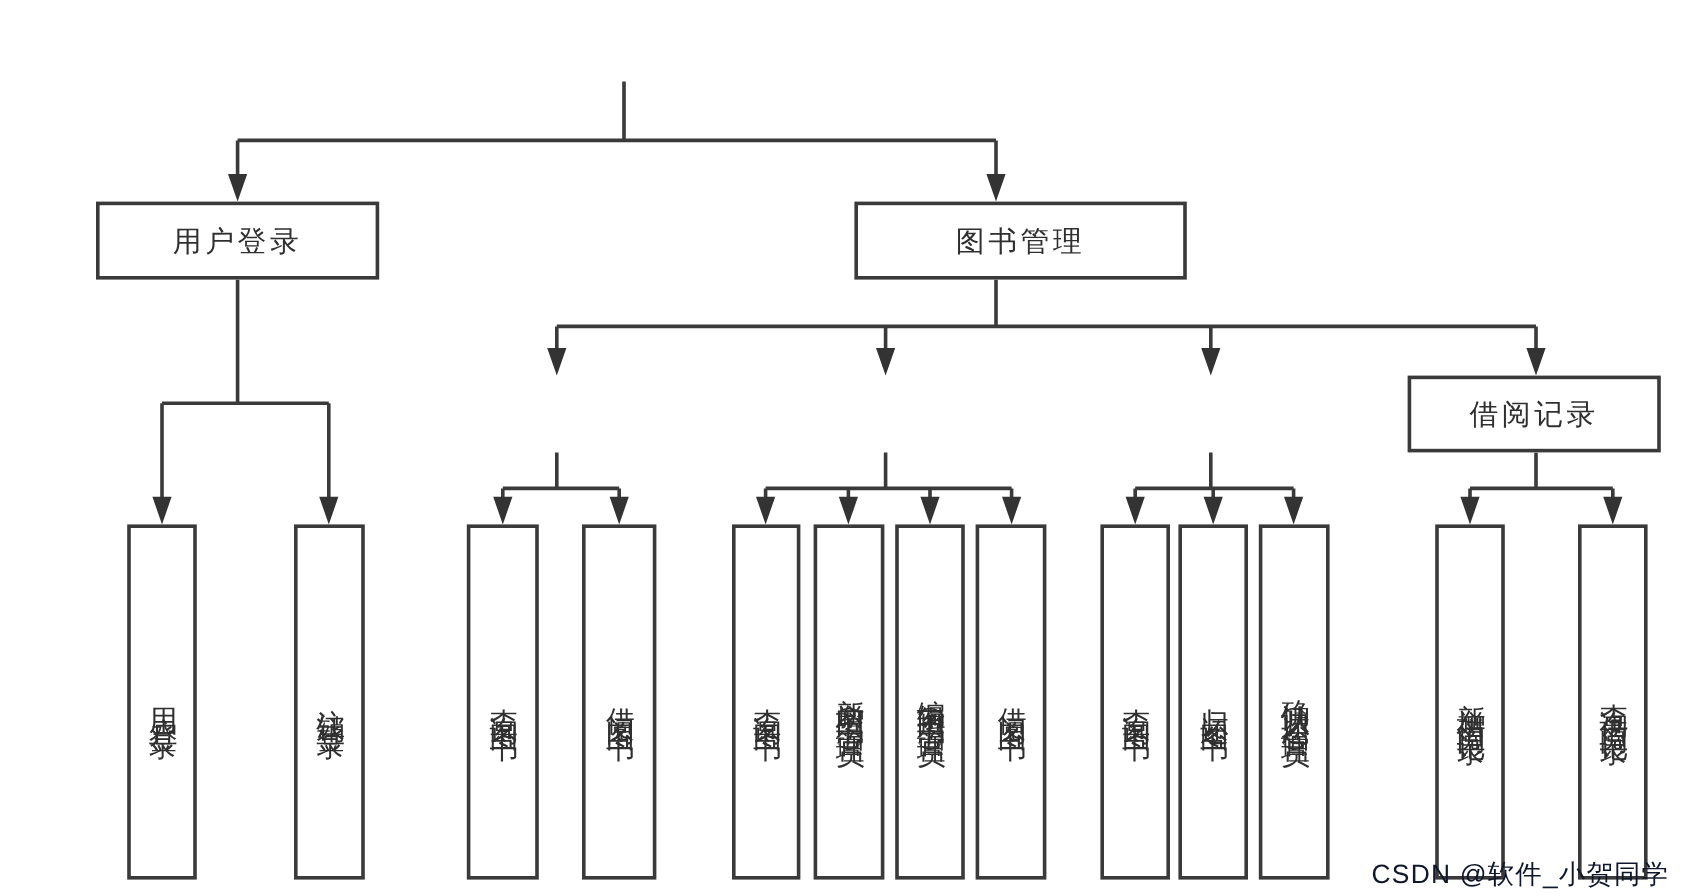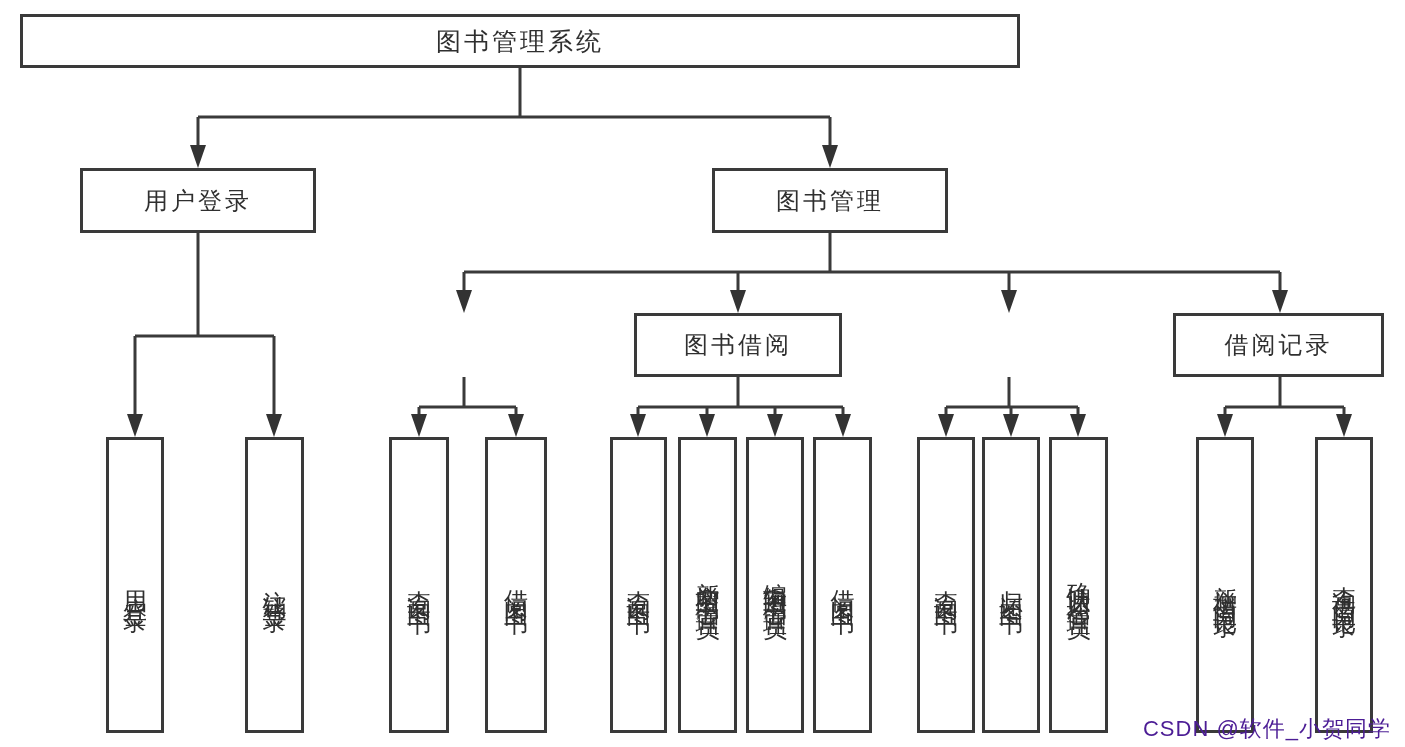--- a/index.html
+++ b/index.html
@@ -53,21 +53,21 @@
   }
   #connectors polygon {
     fill: #333333;
     stroke: none;
   }
   .watermark {
     position: absolute;
     top: 714px;
     right: 14px;
     font-size: 22px;
-    color: #4c1d95;
+    color: #0f172a;
     letter-spacing: 1px;
     white-space: nowrap;
   }
 </style>
 </head>
 <body>
 
 <div id="canvas">
 
   <svg id="connectors" viewBox="0 0 1405 747" xmlns="http://www.w3.org/2000/svg">
@@ -99,34 +99,28 @@
     <path d="M1009 377 V407 M946 407 H1078 M946 407 V416 M1011 407 V416 M1078 407 V416"></path>
     <polygon points="938,414 954,414 946,437"></polygon>
     <polygon points="1003,414 1019,414 1011,437"></polygon>
     <polygon points="1070,414 1086,414 1078,437"></polygon>
 
     <path d="M1280 377 V407 M1225 407 H1344 M1225 407 V416 M1344 407 V416"></path>
     <polygon points="1217,414 1233,414 1225,437"></polygon>
     <polygon points="1336,414 1352,414 1344,437"></polygon>
   </svg>
 
-  <div class="box" style="left:20px; top:14px; width:1000px; height:54px;">
-    <span class="root-label">图书管理系统</span>
-  </div>
 
   <div class="box" style="left:80px; top:168px; width:236px; height:65px;">
     <span class="h-label">用户登录</span>
   </div>
-  <div class="box" style="left:712px; top:168px; width:236px; height:65px;">
+  <div class="box" style="left:712px; top:168px; width:277px; height:65px;">
     <span class="h-label">图书管理</span>
   </div>
 
-  <div class="box" style="left:634px; top:313px; width:208px; height:64px;">
-    <span class="h-label">图书借阅</span>
-  </div>
   <div class="box" style="left:1173px; top:313px; width:211px; height:64px;">
     <span class="h-label">借阅记录</span>
   </div>
 
   <div class="box" style="left:106px; top:437px; width:58px; height:296px;">
     <span class="v-label">用户登录</span>
   </div>
   <div class="box" style="left:245px; top:437px; width:59px; height:296px;">
     <span class="v-label">注销登录</span>
   </div>

